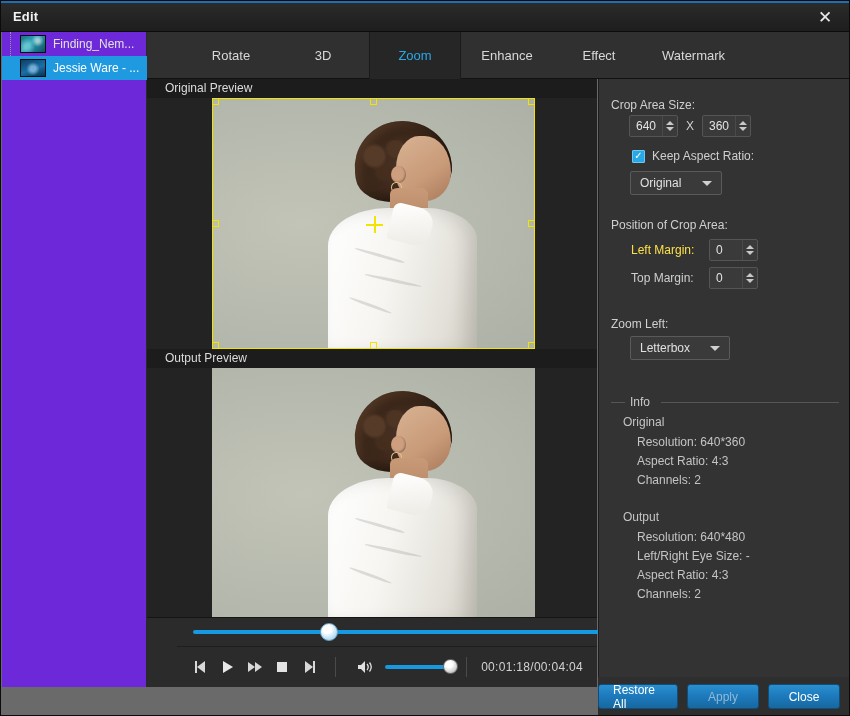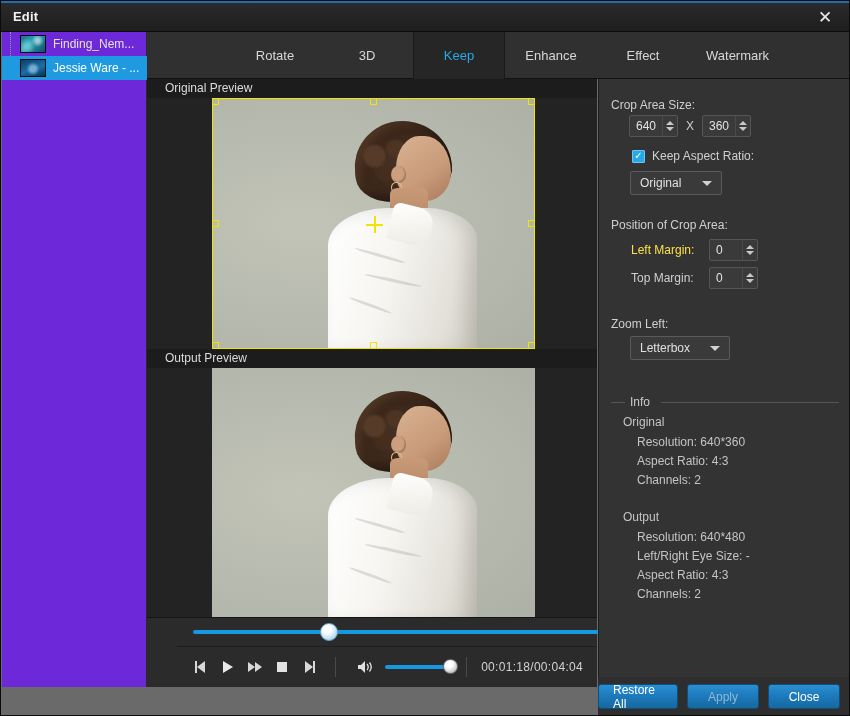--- a/index.html
+++ b/index.html
@@ -76,21 +76,21 @@
     white-space:nowrap; overflow:hidden;
   }
   .file-item.selected .file-label { color:#ffffff; }
 
   
   .tabbar {
     position:absolute; left:146px; top:31px; width:703px; height:47px;
     background:#303030;
     border-bottom:1px solid #111;
   }
-  .tabs { display:flex; height:47px; align-items:stretch; padding-left:82px; }
+  .tabs { display:flex; height:47px; align-items:stretch; padding-left:38px; }
   .tab {
     min-width:92px; padding:0 17px;
     display:flex; align-items:center; justify-content:center;
     font-size:13px; color:#d8d8d8; cursor:pointer;
   }
   .tab.active {
     background:#262626; color:#29a8e8;
     border-left:1px solid #1a1a1a; border-right:1px solid #1a1a1a;
   }
 
@@ -339,21 +339,21 @@
     <div class="file-item selected">
       <div class="thumb t2"></div>
       <div class="file-label">Jessie Ware - ...</div>
     </div>
   </div>
 
   <div class="tabbar">
     <div class="tabs">
       <div class="tab">Rotate</div>
       <div class="tab">3D</div>
-      <div class="tab active">Keep</div>
+      <div class="tab active">Zoom</div>
       <div class="tab">Enhance</div>
       <div class="tab">Effect</div>
       <div class="tab">Watermark</div>
     </div>
   </div>
 
   <div class="preview-col">
 
     <div class="section-label">Original Preview</div>
 

